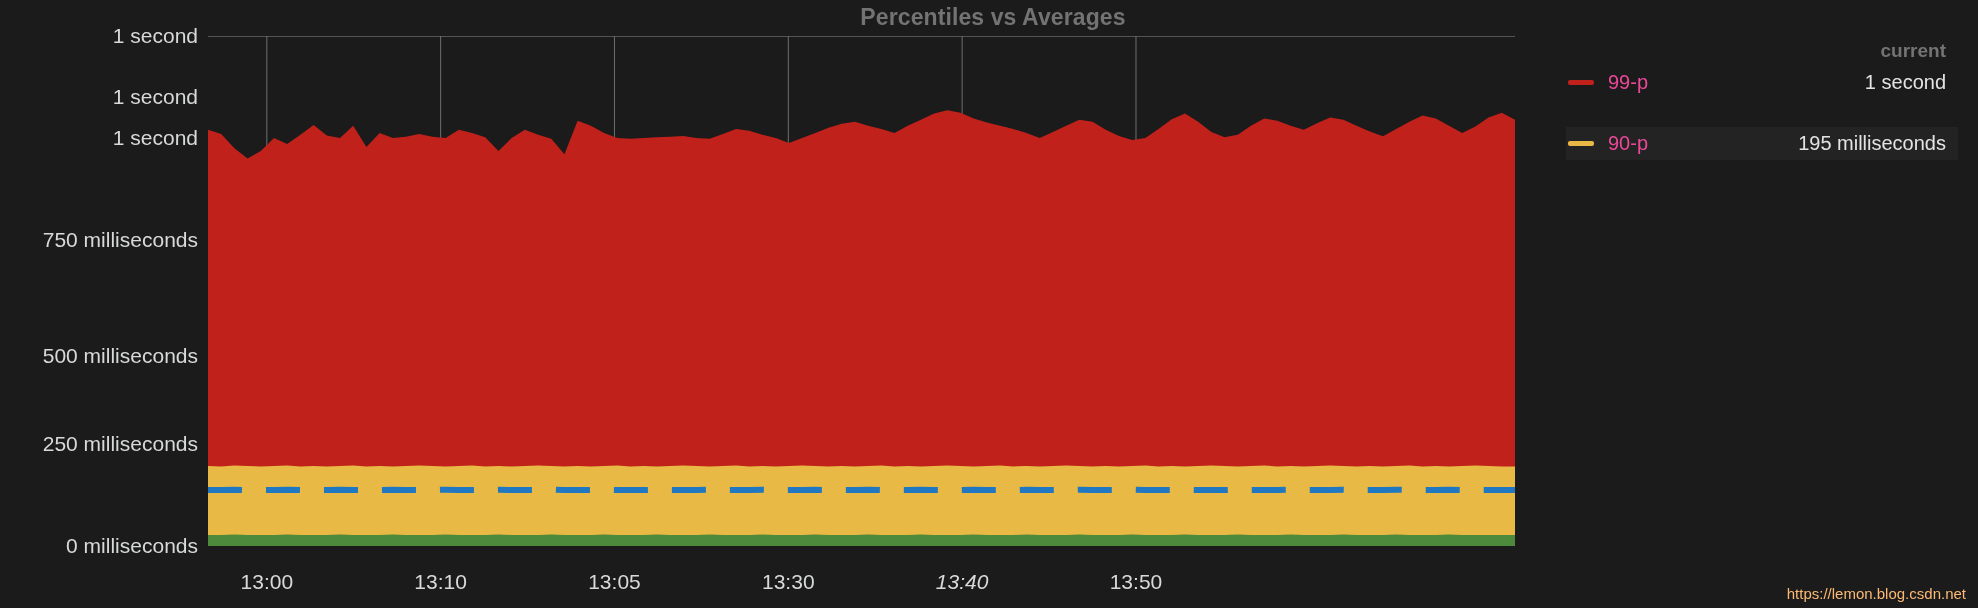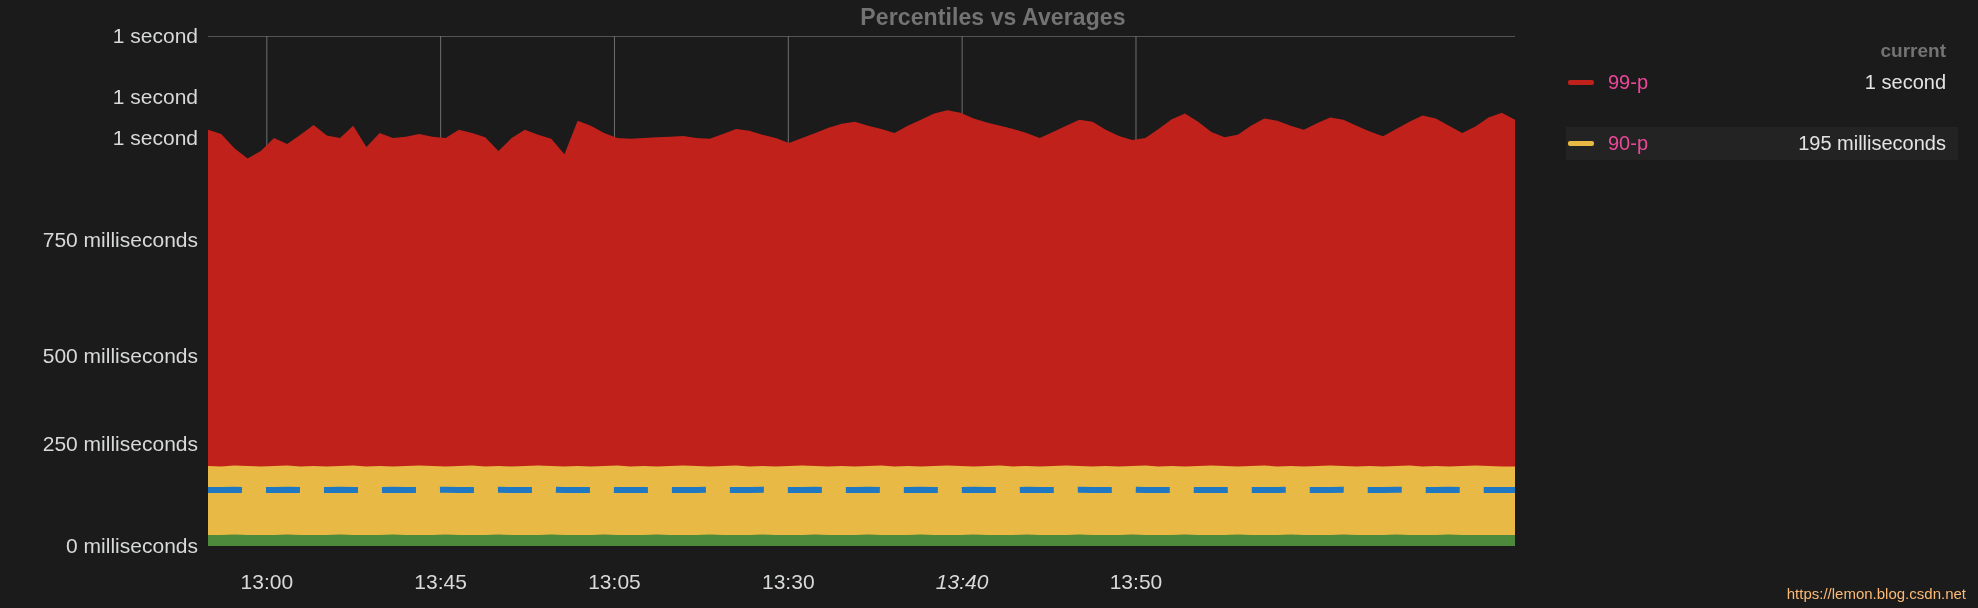--- a/index.html
+++ b/index.html
@@ -179,21 +179,21 @@
             <path d="M 0 510.0 L 0.00 93.84 L 13.20 97.92 L 26.40 112.20 L 39.61 122.40 L 52.81 115.06 L 66.01 102.00 L 79.21 108.12 L 92.41 98.74 L 105.62 88.94 L 118.82 99.55 L 132.02 102.00 L 145.22 89.76 L 158.42 110.98 L 171.63 97.10 L 184.83 102.00 L 198.03 100.78 L 211.23 97.92 L 224.43 100.78 L 237.64 102.00 L 250.84 93.84 L 264.04 97.10 L 277.24 101.18 L 290.44 115.06 L 303.65 102.00 L 316.85 93.84 L 330.05 98.74 L 343.25 102.82 L 356.45 118.32 L 369.66 84.86 L 382.86 89.76 L 396.06 97.10 L 409.26 102.00 L 422.46 102.82 L 435.67 102.00 L 448.87 101.18 L 462.07 100.78 L 475.27 99.96 L 488.47 102.00 L 501.68 102.82 L 514.88 97.92 L 528.08 93.02 L 541.28 94.66 L 554.48 98.74 L 567.69 102.00 L 580.89 106.90 L 594.09 102.00 L 607.29 97.10 L 620.49 91.80 L 633.70 87.72 L 646.90 85.68 L 660.10 89.76 L 673.30 93.02 L 686.51 97.10 L 699.71 89.76 L 712.91 83.64 L 726.11 77.52 L 739.31 74.26 L 752.52 76.70 L 765.72 82.42 L 778.92 86.50 L 792.12 89.76 L 805.32 93.02 L 818.53 97.10 L 831.73 102.00 L 844.93 95.88 L 858.13 89.76 L 871.33 83.64 L 884.54 85.68 L 897.74 93.84 L 910.94 99.96 L 924.14 104.04 L 937.34 102.00 L 950.55 93.02 L 963.75 83.23 L 976.95 77.52 L 990.15 85.68 L 1003.35 95.88 L 1016.56 101.18 L 1029.76 98.74 L 1042.96 89.76 L 1056.16 82.42 L 1069.36 84.86 L 1082.57 89.76 L 1095.77 93.84 L 1108.97 87.31 L 1122.17 81.60 L 1135.37 83.64 L 1148.58 89.76 L 1161.78 95.47 L 1174.98 100.37 L 1188.18 93.02 L 1201.38 85.68 L 1214.59 79.56 L 1227.79 82.42 L 1240.99 89.76 L 1254.19 97.10 L 1267.39 90.58 L 1280.60 81.60 L 1293.80 76.70 L 1307.00 83.64 L 1307 510.0 Z" fill="#c0211b"></path>
             <path d="M 0 510.0 L 0.00 430.03 L 13.20 430.44 L 26.40 429.62 L 39.61 430.03 L 52.81 430.44 L 66.01 430.03 L 79.21 429.62 L 92.41 430.44 L 105.62 430.03 L 118.82 430.44 L 132.02 430.03 L 145.22 429.62 L 158.42 430.44 L 171.63 430.03 L 184.83 430.44 L 198.03 430.03 L 211.23 429.62 L 224.43 430.03 L 237.64 430.44 L 250.84 430.03 L 264.04 429.62 L 277.24 430.44 L 290.44 430.03 L 303.65 430.44 L 316.85 430.03 L 330.05 429.62 L 343.25 430.03 L 356.45 430.44 L 369.66 430.03 L 382.86 430.44 L 396.06 430.03 L 409.26 429.62 L 422.46 430.44 L 435.67 430.03 L 448.87 430.44 L 462.07 430.03 L 475.27 429.62 L 488.47 430.03 L 501.68 430.44 L 514.88 430.03 L 528.08 429.62 L 541.28 430.44 L 554.48 430.03 L 567.69 430.44 L 580.89 430.03 L 594.09 429.62 L 607.29 430.03 L 620.49 430.44 L 633.70 430.03 L 646.90 430.44 L 660.10 430.03 L 673.30 429.62 L 686.51 430.44 L 699.71 430.03 L 712.91 430.44 L 726.11 430.03 L 739.31 429.62 L 752.52 430.03 L 765.72 430.44 L 778.92 430.03 L 792.12 429.62 L 805.32 430.44 L 818.53 430.03 L 831.73 430.44 L 844.93 430.03 L 858.13 429.62 L 871.33 430.03 L 884.54 430.44 L 897.74 430.03 L 910.94 430.44 L 924.14 430.03 L 937.34 429.62 L 950.55 430.44 L 963.75 430.03 L 976.95 430.44 L 990.15 430.03 L 1003.35 429.62 L 1016.56 430.03 L 1029.76 430.44 L 1042.96 430.03 L 1056.16 429.62 L 1069.36 430.44 L 1082.57 430.03 L 1095.77 430.44 L 1108.97 430.03 L 1122.17 429.62 L 1135.37 430.03 L 1148.58 430.44 L 1161.78 430.03 L 1174.98 430.44 L 1188.18 430.03 L 1201.38 429.62 L 1214.59 430.44 L 1227.79 430.03 L 1240.99 430.44 L 1254.19 430.03 L 1267.39 429.62 L 1280.60 430.03 L 1293.80 430.44 L 1307.00 430.44 L 1307 510.0 Z" fill="#e8b944"></path>
             <path d="M 0 510.0 L 0.00 498.98 L 13.20 498.98 L 26.40 498.58 L 39.61 498.98 L 52.81 498.98 L 66.01 498.98 L 79.21 498.58 L 92.41 498.98 L 105.62 498.98 L 118.82 498.98 L 132.02 498.58 L 145.22 498.98 L 158.42 498.98 L 171.63 498.98 L 184.83 498.58 L 198.03 498.98 L 211.23 498.98 L 224.43 498.98 L 237.64 498.58 L 250.84 498.98 L 264.04 498.98 L 277.24 498.98 L 290.44 498.58 L 303.65 498.98 L 316.85 498.98 L 330.05 498.98 L 343.25 498.58 L 356.45 498.98 L 369.66 498.98 L 382.86 498.98 L 396.06 498.58 L 409.26 498.98 L 422.46 498.98 L 435.67 498.98 L 448.87 498.58 L 462.07 498.98 L 475.27 498.98 L 488.47 498.98 L 501.68 498.58 L 514.88 498.98 L 528.08 498.98 L 541.28 498.98 L 554.48 498.58 L 567.69 498.98 L 580.89 498.98 L 594.09 498.98 L 607.29 498.58 L 620.49 498.98 L 633.70 498.98 L 646.90 498.98 L 660.10 498.58 L 673.30 498.98 L 686.51 498.98 L 699.71 498.98 L 712.91 498.58 L 726.11 498.98 L 739.31 498.98 L 752.52 498.98 L 765.72 498.58 L 778.92 498.98 L 792.12 498.98 L 805.32 498.98 L 818.53 498.58 L 831.73 498.98 L 844.93 498.98 L 858.13 498.98 L 871.33 498.58 L 884.54 498.98 L 897.74 498.98 L 910.94 498.98 L 924.14 498.58 L 937.34 498.98 L 950.55 498.98 L 963.75 498.98 L 976.95 498.58 L 990.15 498.98 L 1003.35 498.98 L 1016.56 498.98 L 1029.76 498.58 L 1042.96 498.98 L 1056.16 498.98 L 1069.36 498.98 L 1082.57 498.58 L 1095.77 498.98 L 1108.97 498.98 L 1122.17 498.98 L 1135.37 498.58 L 1148.58 498.98 L 1161.78 498.98 L 1174.98 498.98 L 1188.18 498.58 L 1201.38 498.98 L 1214.59 498.98 L 1227.79 498.98 L 1240.99 498.58 L 1254.19 498.98 L 1267.39 498.98 L 1280.60 498.98 L 1293.80 498.98 L 1307.00 498.98 L 1307 510.0 Z" fill="#4e8a3c"></path>
             <path d="M 0.00 454.10 L 13.20 454.10 L 26.40 453.70 L 39.61 454.10 L 52.81 454.10 L 66.01 454.10 L 79.21 453.70 L 92.41 454.10 L 105.62 454.10 L 118.82 454.10 L 132.02 453.70 L 145.22 454.10 L 158.42 454.10 L 171.63 454.10 L 184.83 453.70 L 198.03 454.10 L 211.23 454.10 L 224.43 454.10 L 237.64 453.70 L 250.84 454.10 L 264.04 454.10 L 277.24 454.10 L 290.44 453.70 L 303.65 454.10 L 316.85 454.10 L 330.05 454.10 L 343.25 453.70 L 356.45 454.10 L 369.66 454.10 L 382.86 454.10 L 396.06 453.70 L 409.26 454.10 L 422.46 454.10 L 435.67 454.10 L 448.87 453.70 L 462.07 454.10 L 475.27 454.10 L 488.47 454.10 L 501.68 453.70 L 514.88 454.10 L 528.08 454.10 L 541.28 454.10 L 554.48 453.70 L 567.69 454.10 L 580.89 454.10 L 594.09 454.10 L 607.29 453.70 L 620.49 454.10 L 633.70 454.10 L 646.90 454.10 L 660.10 453.70 L 673.30 454.10 L 686.51 454.10 L 699.71 454.10 L 712.91 453.70 L 726.11 454.10 L 739.31 454.10 L 752.52 454.10 L 765.72 453.70 L 778.92 454.10 L 792.12 454.10 L 805.32 454.10 L 818.53 453.70 L 831.73 454.10 L 844.93 454.10 L 858.13 454.10 L 871.33 453.70 L 884.54 454.10 L 897.74 454.10 L 910.94 454.10 L 924.14 453.70 L 937.34 454.10 L 950.55 454.10 L 963.75 454.10 L 976.95 453.70 L 990.15 454.10 L 1003.35 454.10 L 1016.56 454.10 L 1029.76 453.70 L 1042.96 454.10 L 1056.16 454.10 L 1069.36 454.10 L 1082.57 453.70 L 1095.77 454.10 L 1108.97 454.10 L 1122.17 454.10 L 1135.37 453.70 L 1148.58 454.10 L 1161.78 454.10 L 1174.98 454.10 L 1188.18 453.70 L 1201.38 454.10 L 1214.59 454.10 L 1227.79 454.10 L 1240.99 453.70 L 1254.19 454.10 L 1267.39 454.10 L 1280.60 454.10 L 1293.80 454.10 L 1307.00 454.10" fill="none" stroke="#1f78c1" stroke-width="6" stroke-dasharray="34 24"></path>
           </g>
       </svg>
     </div>
 
     <div id="xaxis">
         <div class="x-tick" style="left: 4.5%;">13:00</div>
-        <div class="x-tick" style="left: 17.8%;">13:45</div>
+        <div class="x-tick" style="left: 17.8%;">13:10</div>
         <div class="x-tick" style="left: 31.1%;">13:05</div>
         <div class="x-tick" style="left: 44.4%;">13:30</div>
         <div class="x-tick" style="left: 57.7%; font-style: italic;">13:40</div>
         <div class="x-tick" style="left: 71%;">13:50</div>
       </div>
   </div>
 
   <div id="legend">
     <div id="legend-header">
       <span class="col-current">current</span>

